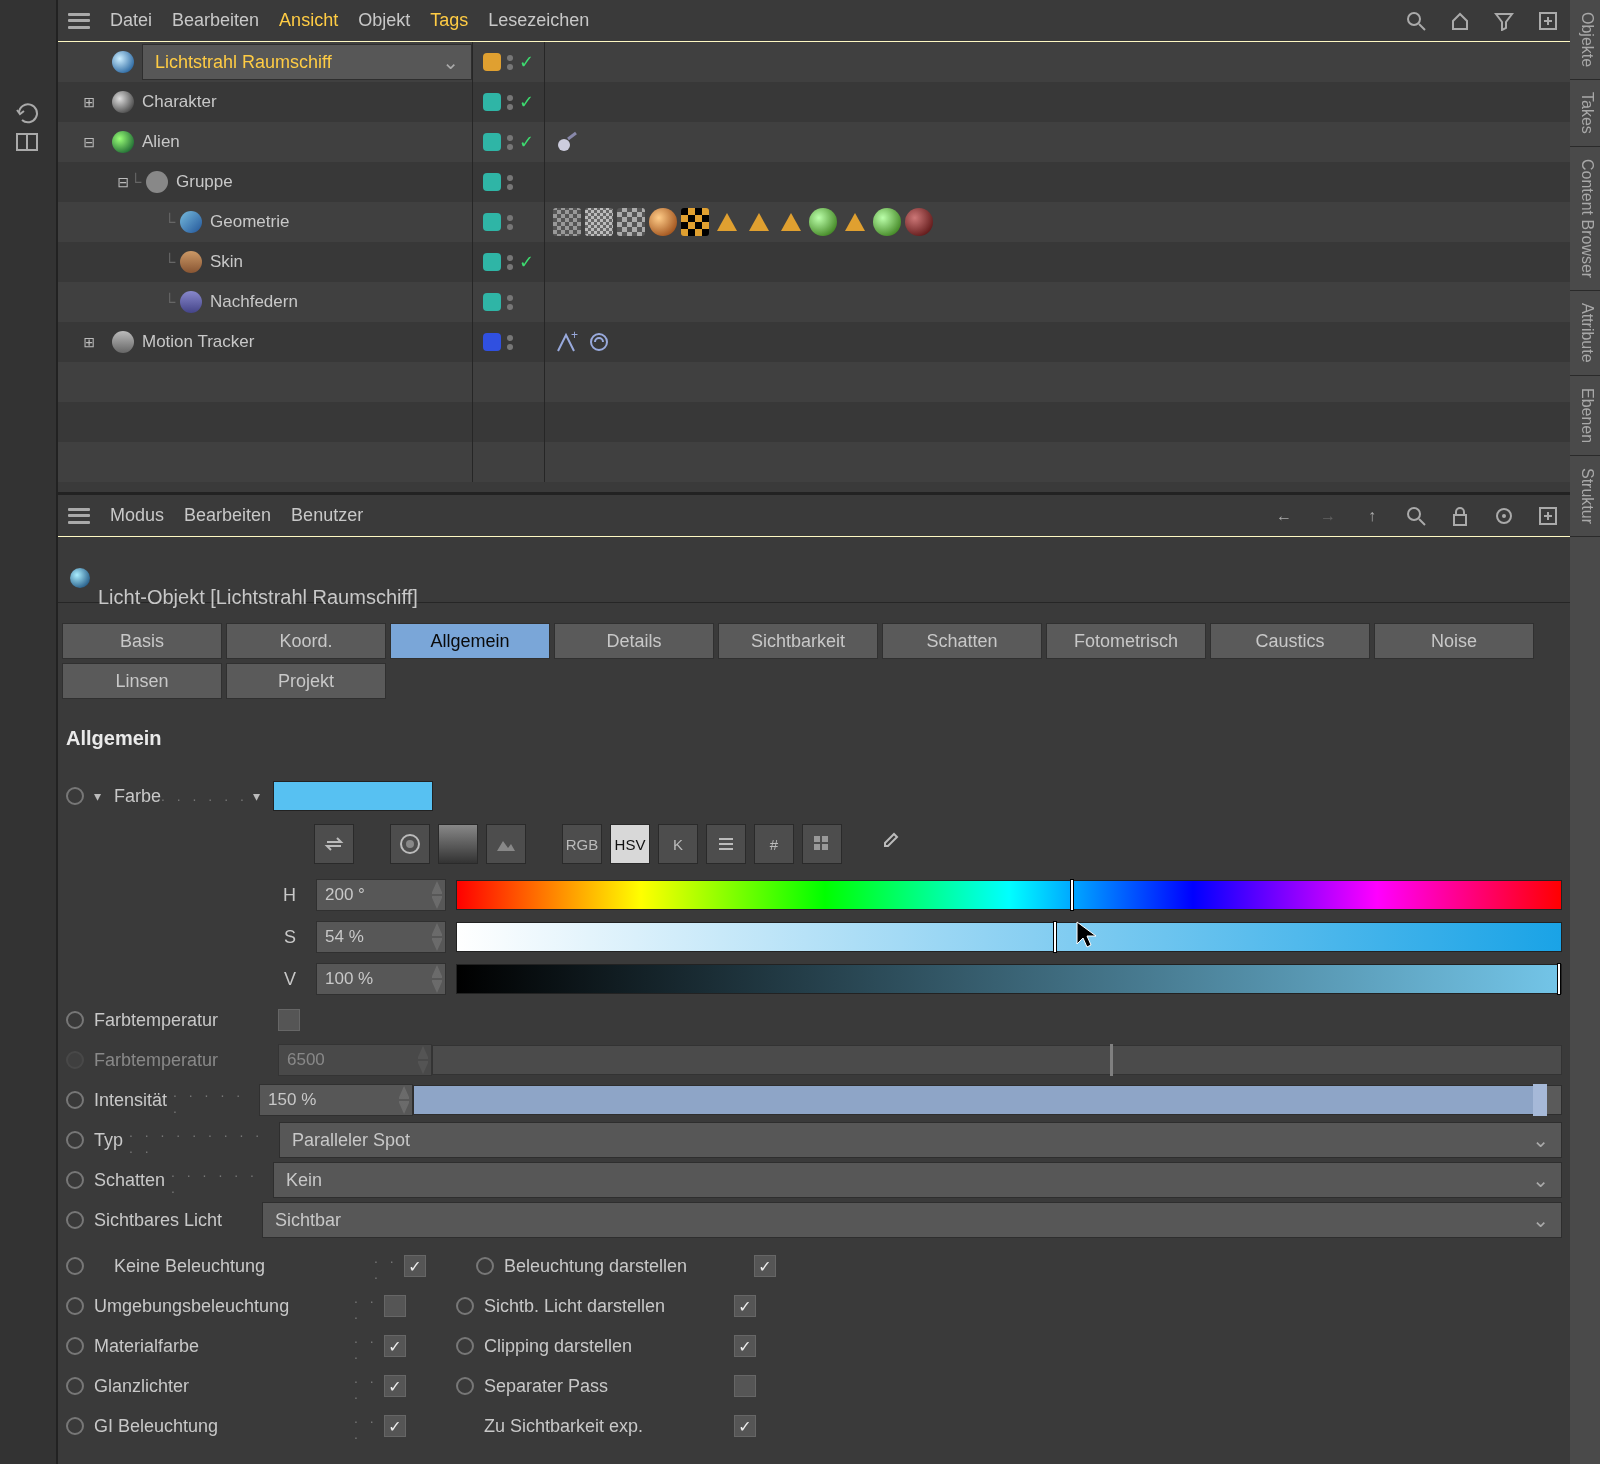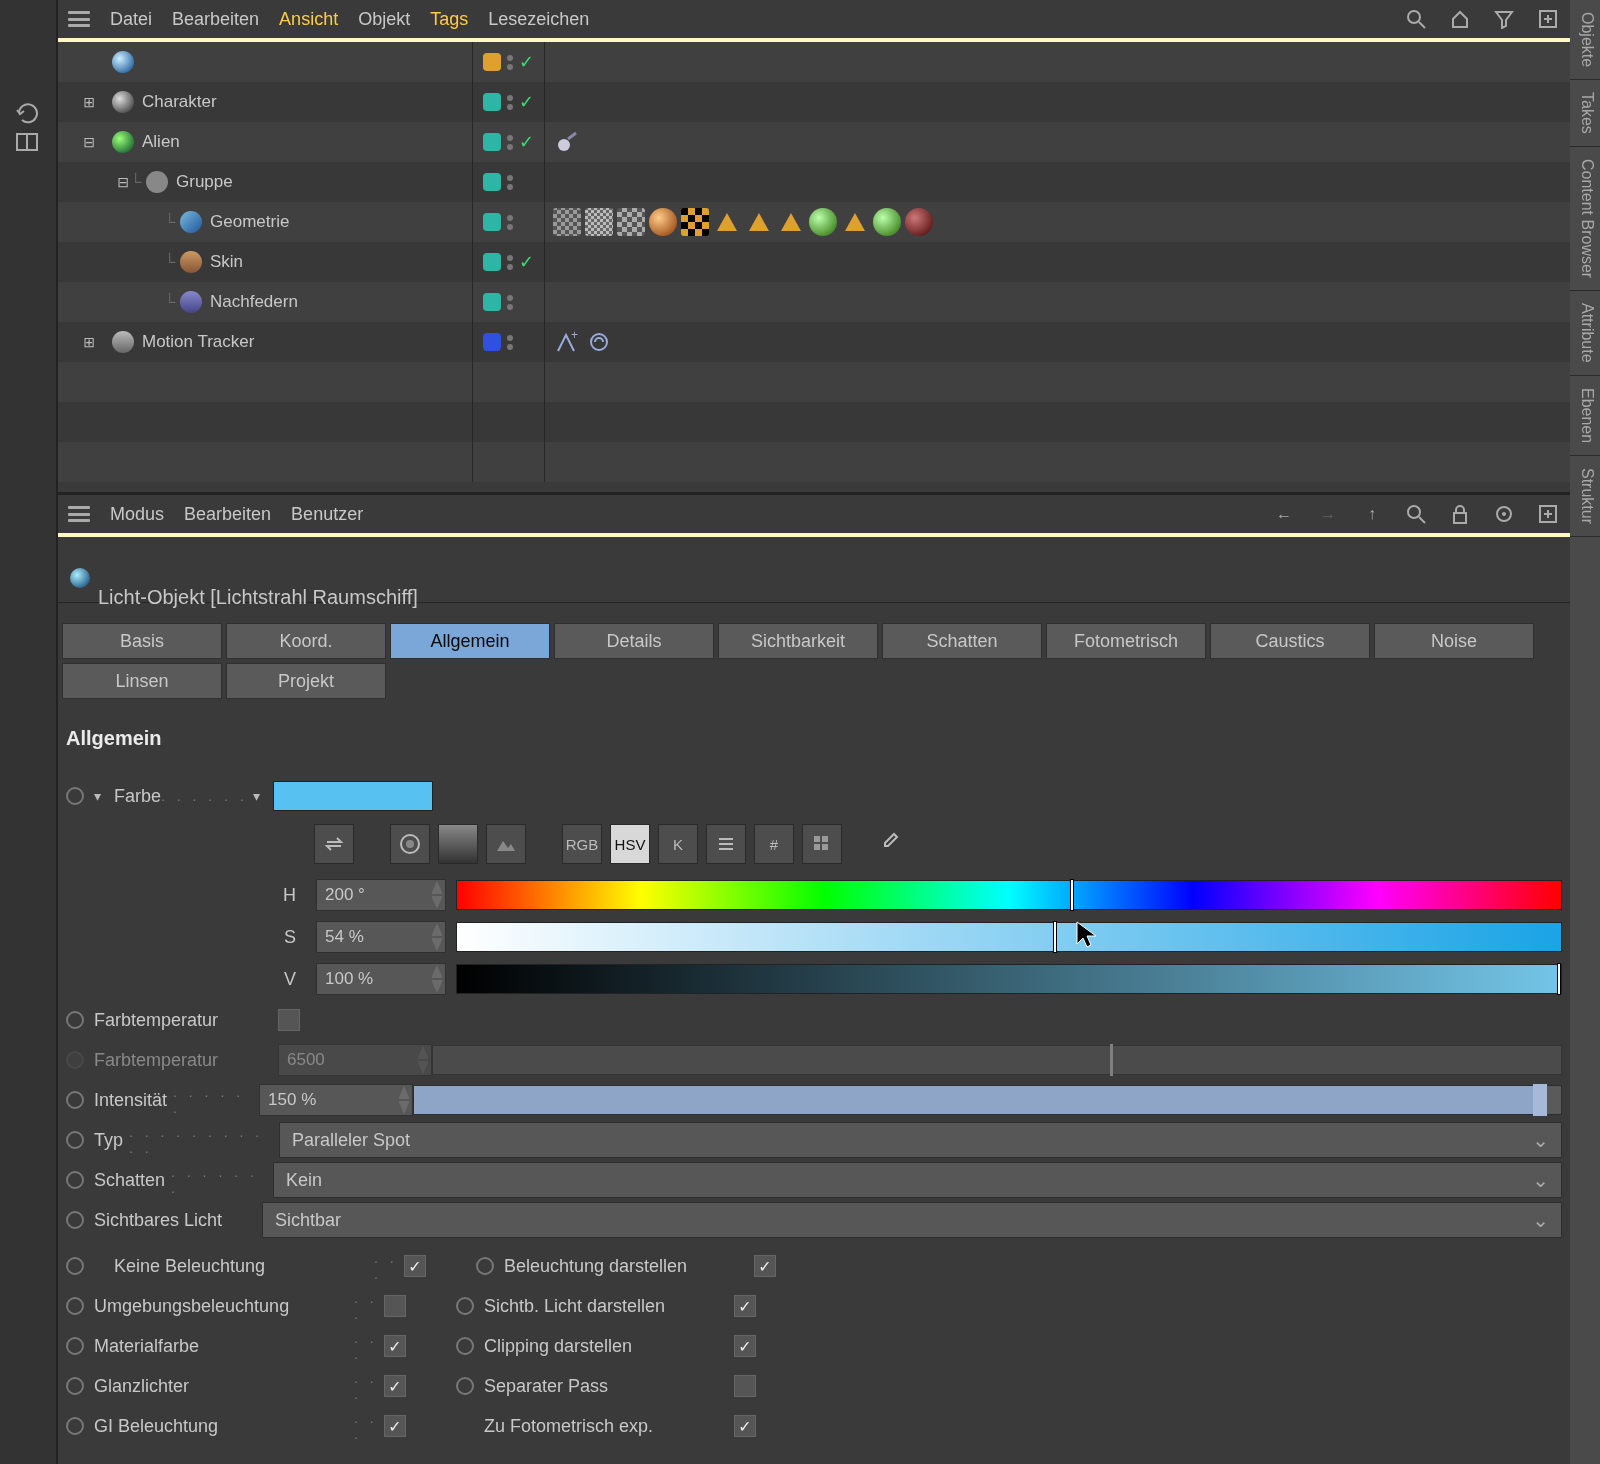--- a/index.html
+++ b/index.html
@@ -23,21 +23,21 @@
   }
   *{box-sizing:border-box;font-family:Arial,Helvetica,sans-serif;}
   body{margin:0;background:var(--bg-darker);color:var(--text);font-size:16px;width:1600px;height:1464px;overflow:hidden;position:relative;}
   .app{display:flex;height:100%;}
   .left-gutter{width:58px;background:#333;border-right:2px solid #222;display:flex;flex-direction:column;align-items:center;padding-top:6px;}
   .main{flex:1;display:flex;flex-direction:column;overflow:hidden;}
   .right-edge{width:30px;background:var(--side-tab);display:flex;flex-direction:column;}
   .side-tab{writing-mode:vertical-rl;text-orientation:mixed;padding:12px 4px;border-bottom:1px solid #2a2a2a;color:#a8a8a8;font-size:16px;cursor:pointer;text-align:center;}
   
   .om{height:495px;display:flex;flex-direction:column;border-bottom:3px solid #222;}
-  .menubar{height:42px;display:flex;align-items:center;gap:20px;padding:0 10px;background:#3a3a3a;border-bottom:4px solid #fef9c3;}
+  .menubar{height:42px;display:flex;align-items:center;gap:20px;padding:0 10px;background:#3a3a3a;border-bottom:1px solid #fef9c3;}
   .menubar .ham{width:22px;height:16px;display:flex;flex-direction:column;justify-content:space-between;cursor:pointer;}
   .menubar .ham span{height:3px;background:#aaa;border-radius:1px;}
   .menubar .mitem{color:var(--text);cursor:pointer;font-size:18px;}
   .menubar .mitem.on{color:var(--highlight);}
   .menubar .spacer{flex:1;}
   .menubar .icon{width:24px;height:24px;display:flex;align-items:center;justify-content:center;color:#aaa;cursor:pointer;}
   .tree{flex:1;overflow:auto;background:var(--bg);}
   .trow{height:40px;display:flex;align-items:center;position:relative;}
   .trow.odd{background:var(--row-odd);}
   .trow.even{background:var(--row-even);}
@@ -149,20 +149,21 @@
               <line x1="6" y1="10" x2="14" y2="10" stroke="#aaa" stroke-width="2"></line>
             </svg>
           </div>
       </div>
       <div class="tree" id="tree">
           <div class="trow odd">
             <div class="namecol" style="padding-left:24px;">
               <span class="exp"></span>
               <span class="conn"></span>
               <span class="oicon" style="background:radial-gradient(circle at 35% 35%,#cef,#048);"></span>
+              <span class="oname sel">Lichtstrahl Raumschiff</span>
             </div>
             <div class="chipcol">
               <span class="chip" style="background:#e0a030;"></span>
               <span class="dots">
                 <span></span>
                 <span></span>
               </span>
               <span class="chk">✓</span>
             </div>
             <div class="tagcol"></div>
@@ -605,21 +606,21 @@
               </div>
             </div>
             <div class="row">
               <span class="dot"></span>
               <span class="lbl" style="width:260px;">GI Beleuchtung</span>
               <span class="dots-fill" style="width:30px;">. . .</span>
               <div class="cb on"></div>
               <div style="width:50px;"></div>
               <div style="display:flex;align-items:center;">
                 <span style="width:28px;"></span>
-                <span class="lbl" style="width:250px;">Zu Fotometrisch exp.</span>
+                <span class="lbl" style="width:250px;">Zu Sichtbarkeit exp.</span>
                 <span class="dots-fill"> </span>
                 <div class="cb on"></div>
               </div>
             </div>
           </div>
 
       </div>
     </div>
   </div>
 

